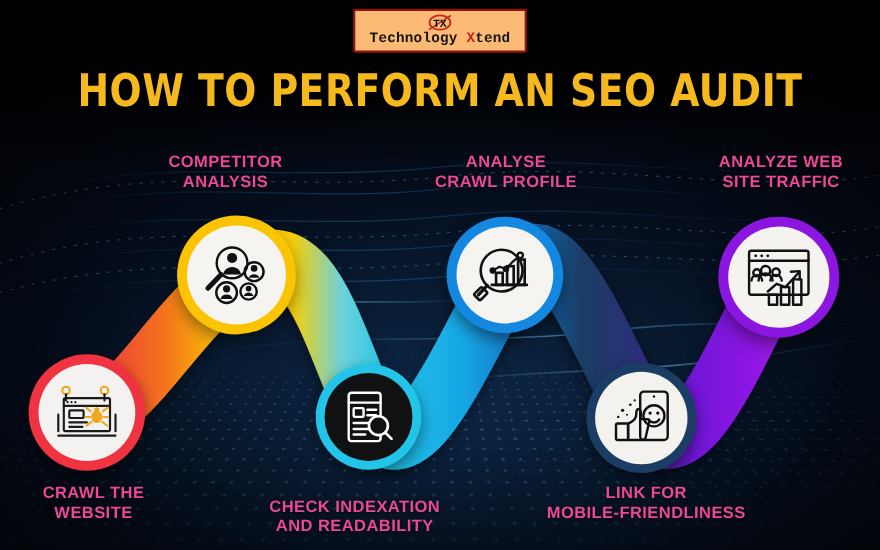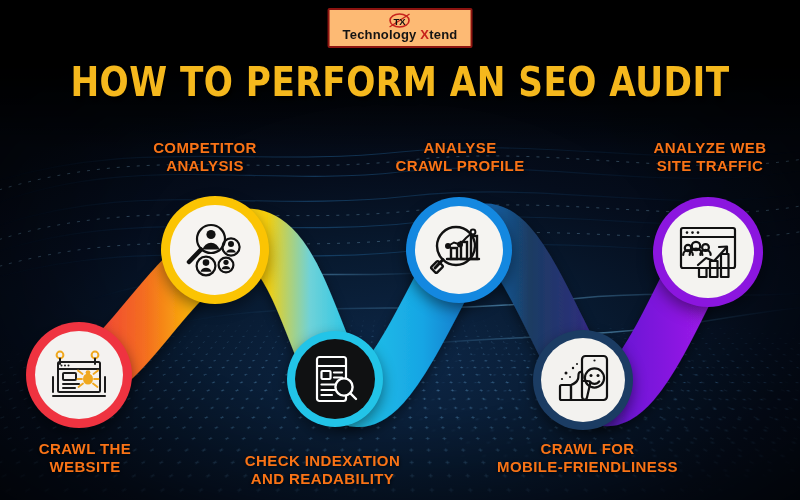--- a/index.html
+++ b/index.html
@@ -34,21 +34,21 @@
     background:radial-gradient(ellipse 78% 74% at 50% 52%, rgba(0,0,0,0) 42%, rgba(0,0,0,.62) 100%);}
 
   
   .logo-box{position:absolute;left:50%;top:8px;transform:translateX(-50%);
     background:#fdba74;border:2px solid #8d1410;border-radius:2px;
     padding:4px 13px 5px;text-align:center;line-height:1;z-index:40;
     box-shadow:0 0 0 1px rgba(0,0,0,.4);}
   .logo-mark{position:relative;height:13px;}
   .logo-mark svg{position:absolute;left:50%;top:-1px;transform:translateX(-50%);}
   .logo-text{font-size:13px;font-weight:700;color:#141414;letter-spacing:.2px;
-    white-space:nowrap;margin-top:1px;}
+    white-space:nowrap;margin-top:1px;font-family:Liberation Mono, monospace;}
   .logo-text .x{color:#c7231c;}
 
   
   .title{position:absolute;left:0;right:0;top:58px;text-align:center;z-index:30;
     font-size:41px;font-weight:700;color:#f5b81d;letter-spacing:.5px;
     font-family:"DejaVu Sans Condensed","Liberation Sans Narrow","Liberation Sans",sans-serif;
     transform:scaleX(.93);transform-origin:center;
     text-shadow:2px 3px 0 rgba(0,0,0,.85), 3px 4px 5px rgba(0,0,0,.7);
     white-space:nowrap;}
 
@@ -56,21 +56,21 @@
   .ribbon{position:absolute;inset:0;z-index:10;}
 
   
   .node{position:absolute;z-index:20;}
   .ring{position:relative;border-radius:50%;display:flex;align-items:center;
         justify-content:center;box-sizing:border-box;}
   .disc{border-radius:50%;display:flex;align-items:center;justify-content:center;
         box-sizing:border-box;}
   .disc svg{display:block;}
 
-  .label{position:absolute;z-index:30;text-align:center;color:#f97316;
+  .label{position:absolute;z-index:30;text-align:center;color:#ec4899;
     font-size:15px;font-weight:700;line-height:1.22;letter-spacing:.4px;
     text-shadow:0 1px 4px rgba(0,0,0,.85);white-space:nowrap;}
 
   .lbl-competitor{left:90px;top:139px;width:230px;}
   .lbl-link{left:355px;top:139px;width:210px;}
   .lbl-traffic{left:615px;top:139px;width:190px;}
   .lbl-crawl{left:-15px;top:440px;width:200px;}
   .lbl-index{left:215px;top:452px;width:215px;}
   .lbl-mobile{left:470px;top:440px;width:235px;}
 </style>
@@ -348,17 +348,17 @@
     <div>CRAWL THE</div>
     <div>WEBSITE</div>
   </div>
 
   <div class="label lbl-index">
     <div>CHECK INDEXATION</div>
     <div>AND READABILITY</div>
   </div>
 
   <div class="label lbl-mobile">
-    <div>CRAWL FOR</div>
+    <div>LINK FOR</div>
     <div>MOBILE-FRIENDLINESS</div>
   </div>
 
 </div>
 
 </body></html>

